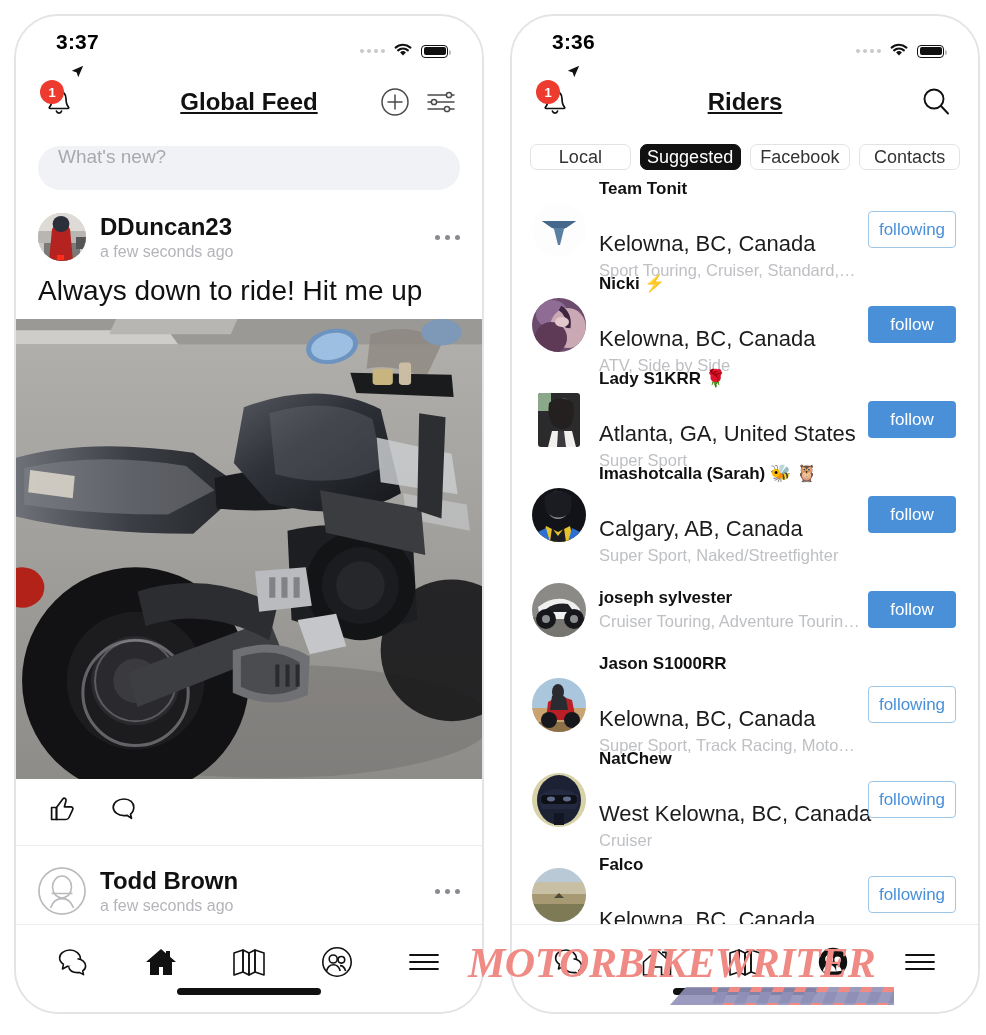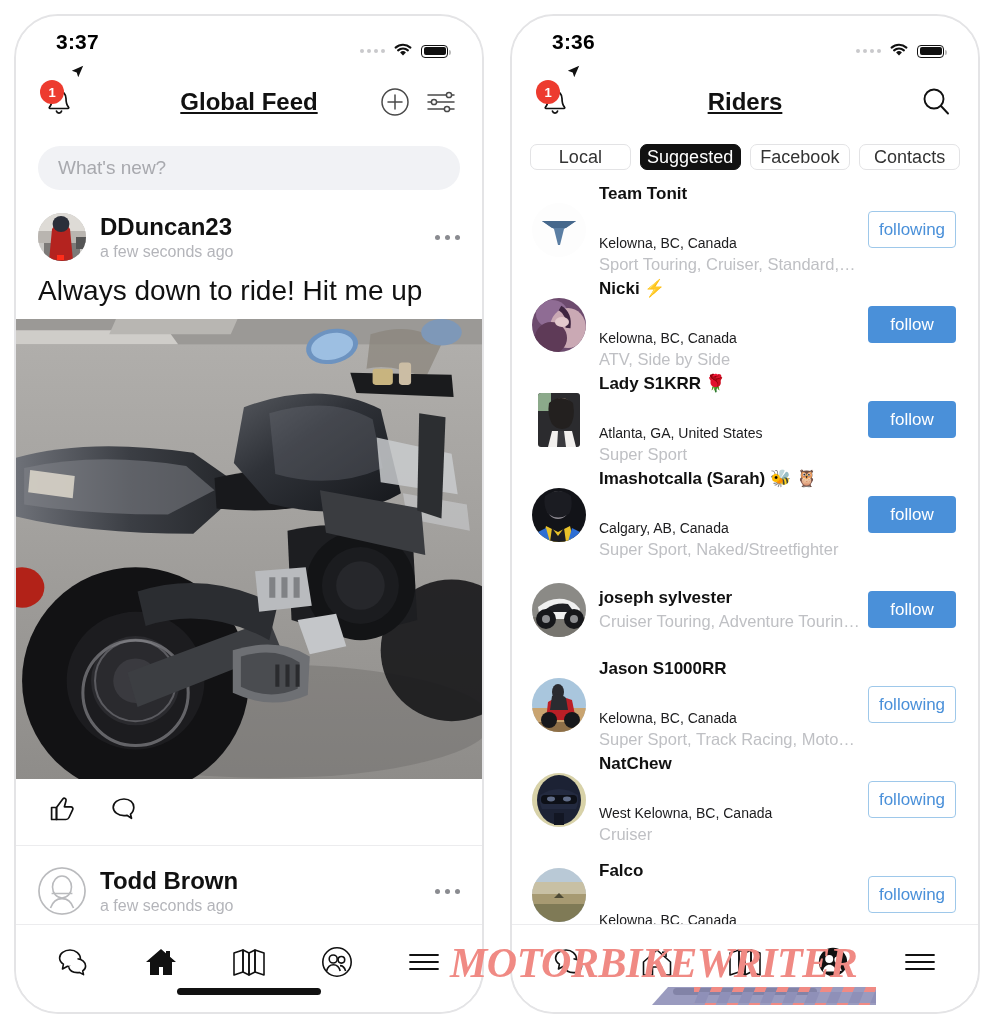--- a/index.html
+++ b/index.html
@@ -39,21 +39,21 @@
 
   .bell-wrap{ position:relative; width:34px; height:36px; }
   .badge{ position:absolute; left:-2px; top:-4px; width:24px;height:24px;border-radius:50%;
           background:#ed3b2f; color:#fff; font-size:13px; font-weight:bold;
           display:flex;align-items:center;justify-content:center; z-index:3; }
 
   .icon-btn{ display:flex; align-items:center; justify-content:center; }
 
   
   .composer{ margin:14px 22px 0; height:44px; background:#f1f2f5; border-radius:22px;
-             display:flex; padding:11px 20px; }
+             display:flex; padding:0 20px; }
   .composer span{ color:#a8a9ae; font-size:19px; }
 
   
   .feed{ margin-top:14px; }
   .post-head{ display:flex; align-items:center; padding:8px 22px 10px; }
   .avatar{ width:48px;height:48px;border-radius:50%; overflow:hidden; flex:0 0 48px; background:#ddd; position:relative;}
   .avatar svg{ display:block; width:100%; height:100%; }
   .post-meta{ margin-left:14px; }
   .post-user{ font-size:24px; font-weight:bold; color:#111; line-height:1.25; }
   .post-time{ font-size:16px; color:#b4b5ba; line-height:1.3; }
@@ -74,37 +74,37 @@
   .seg.active{ background:#111; color:#fff; border-color:#111; }
 
   
   .riders{ }
   .rider{ display:flex; align-items:center; padding:10px 22px 10px 20px; height:95px; }
   .r-avatar{ width:54px;height:54px;border-radius:50%; overflow:hidden; flex:0 0 54px; background:#eee; }
   .r-avatar.square{ border-radius:3px; width:42px; height:54px; flex:0 0 42px; margin:0 6px; }
   .r-avatar svg{ display:block;width:100%;height:100%; }
   .r-info{ margin-left:13px; min-width:0; flex:1; }
   .r-name{ font-size:17px; font-weight:bold; color:#111; line-height:1.35; white-space:nowrap; }
-  .r-loc{ font-size:14px; color:#1c1c1e; line-height:1.35; white-space:nowrap;margin-top:28px; }
+  .r-loc{ font-size:22px; color:#1c1c1e; line-height:1.35; white-space:nowrap;margin-top:28px; }
   .r-tags{ font-size:16.5px; color:#bfc0c4; line-height:1.35; white-space:nowrap; overflow:hidden; text-overflow:ellipsis; max-width:265px; }
   .r-btn{ flex:0 0 88px; height:37px; border-radius:4px; display:flex; align-items:center;
           justify-content:center; font-size:17px; margin-left:8px; }
   .r-btn.follow{ background:#4a90d9; color:#fff; }
   .r-btn.following{ background:#fff; color:#4a90d9; border:1px solid #9ec8ea; }
 
   
   .tabbar{ position:absolute; left:0; right:0; bottom:0; height:88px; background:#fff;
            border-top:1px solid #ececee; display:flex; align-items:flex-start;
            justify-content:space-around; padding:14px 14px 0; }
   .tabitem{ width:58px; height:46px; display:flex; align-items:center; justify-content:center; }
   .homeindicator{ position:absolute; left:50%; transform:translateX(-50%); bottom:17px;
                   width:144px;height:7px;border-radius:4px;background:#111; }
 
   
-  .watermark{ position:absolute; left:446px; bottom:28px; width:430px; height:70px; pointer-events:none; }
+  .watermark{ position:absolute; left:464px; bottom:28px; width:430px; height:70px; pointer-events:none; }
   .watermark svg{ width:100%; height:100%; display:block; }
 
   .clip{ overflow:hidden; }
 </style>
 </head>
 <body>
 
 <div class="stage">
 
   <div class="phone left">

